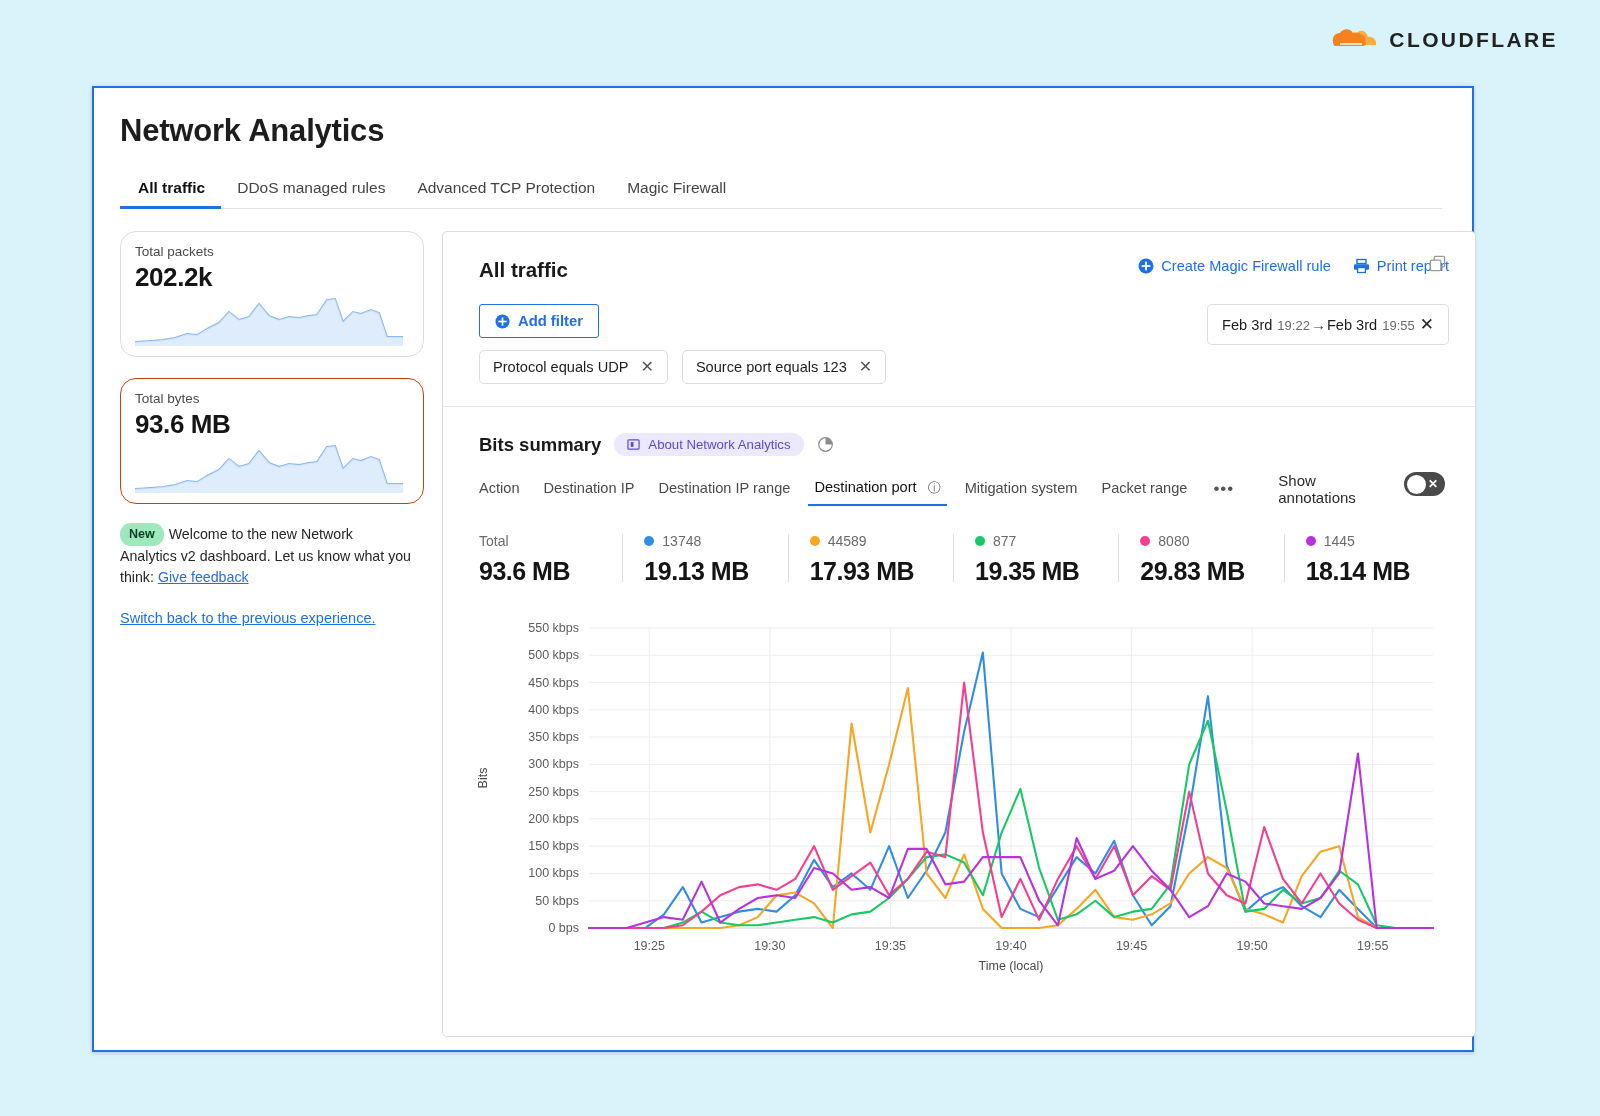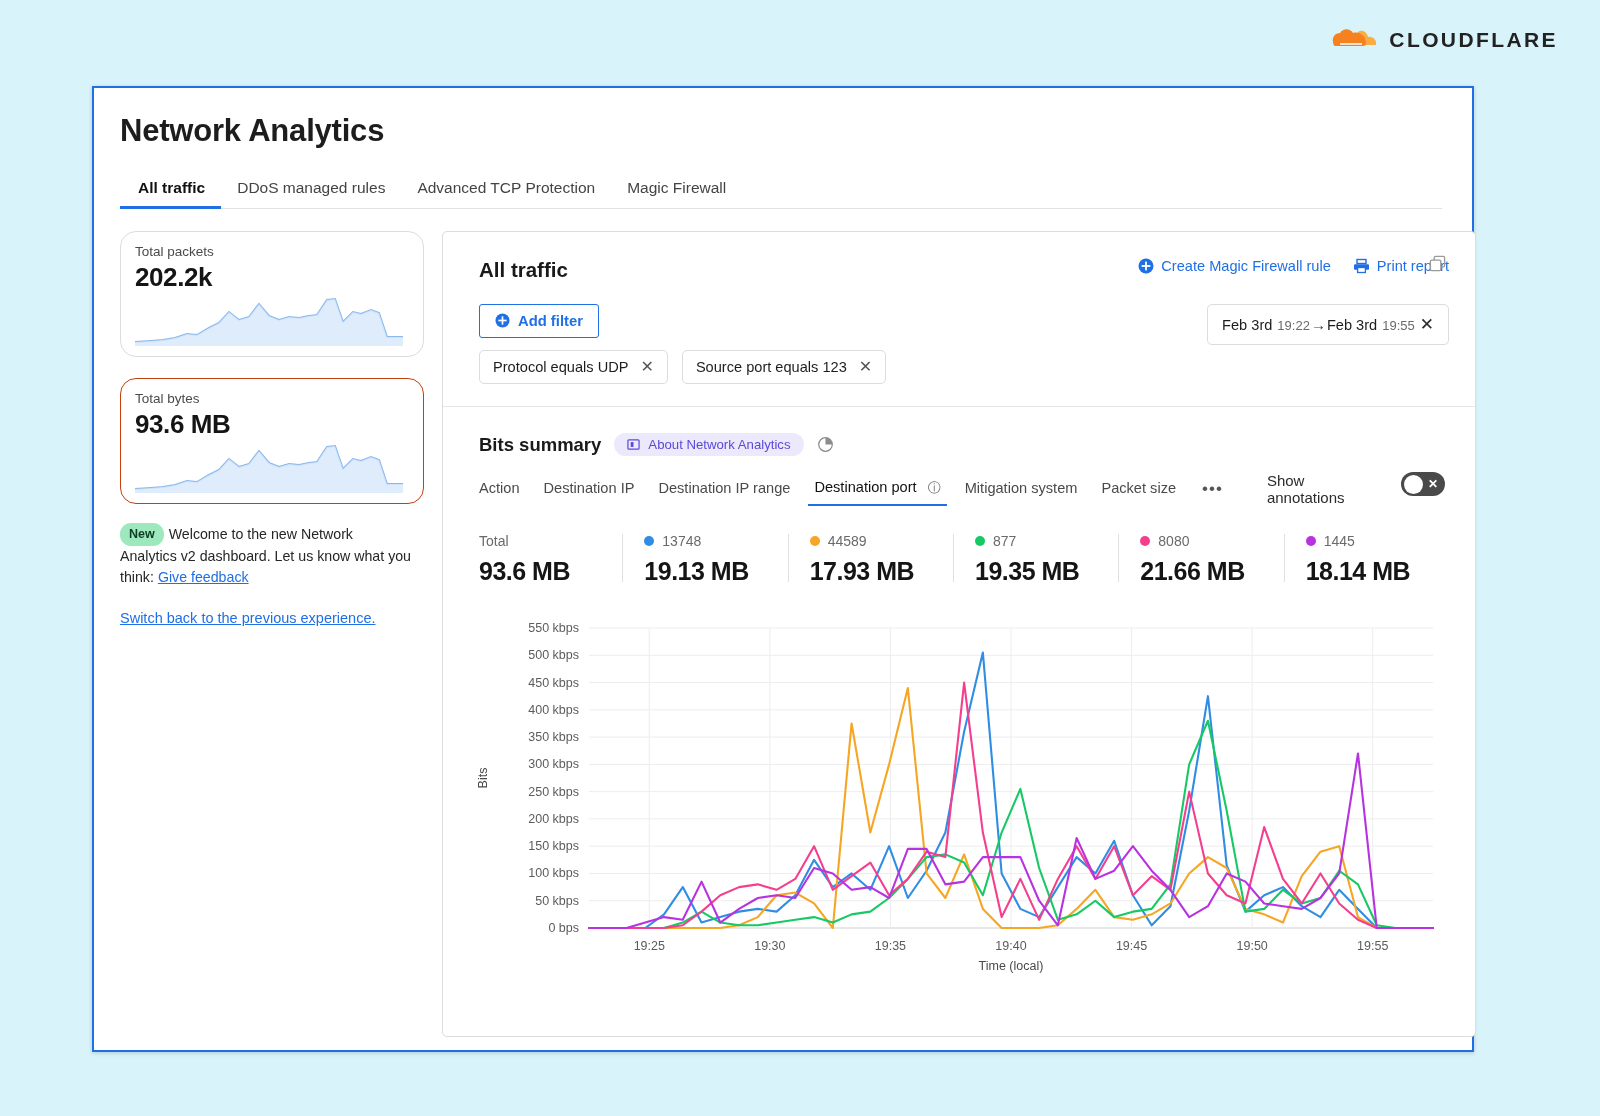--- a/index.html
+++ b/index.html
@@ -91,21 +91,21 @@
   .panel-head { padding: 26px 26px 0 36px; }
   .panel-head-row { display: flex; align-items: flex-start; justify-content: space-between; }
   .panel-title { font-size: 20.5px; font-weight: bold; color: #1a1a1a; }
   .head-actions { display: flex; align-items: center; gap: 22px; }
   .act-link {
     display: flex; align-items: center; gap: 7px;
     color: #1f6fe5; font-size: 14.6px; cursor: pointer;
   }
 
   .add-filter {
-    margin: 22px 0 0 36px; display: inline-flex; gap: 8px;
+    margin: 22px 0 0 36px; display: inline-flex; align-items: center; gap: 8px;
     border: 1.5px solid #1f6fe5; border-radius: 3px;
     padding: 8px 15px; color: #1f6fe5; font-size: 14.8px;
     font-weight: bold; cursor: pointer; background: #fff;
   }
   .filter-row { display: flex; gap: 14px; margin: 12px 0 0 36px; }
   .chip {
     display: inline-flex; align-items: center; gap: 12px;
     border: 1px solid #dcdcdc; border-radius: 5px;
     padding: 8px 13px; font-size: 14.6px; color: #1d1d1d;
     background: #fff; cursor: pointer;
@@ -329,21 +329,21 @@
 
         <div class="dim-row">
           <div class="dim">Action</div>
           <div class="dim">Destination IP</div>
           <div class="dim">Destination IP range</div>
           <div class="dim active">
             <span>Destination port</span>
             <span class="info">ⓘ</span>
           </div>
           <div class="dim">Mitigation system</div>
-          <div class="dim">Packet size</div>
+          <div class="dim">Packet range</div>
           <div class="dots">•••</div>
           <div class="annot">
             <span class="annot-label">Show annotations</span>
             <span class="toggle">
               <span class="knob"></span>
               <span class="x">✕</span>
             </span>
           </div>
         </div>
 
@@ -373,21 +373,21 @@
                 <span class="dot" style="background:#17c964"></span>
                 <span class="stat-key">877</span>
               </div>
             <div class="stat-big">19.35 MB</div>
           </div>
           <div class="stat-col">
             <div class="stat-head">
                 <span class="dot" style="background:#f43f8e"></span>
                 <span class="stat-key">8080</span>
               </div>
-            <div class="stat-big">21.66 MB</div>
+            <div class="stat-big">29.83 MB</div>
           </div>
           <div class="stat-col">
             <div class="stat-head">
                 <span class="dot" style="background:#b832e0"></span>
                 <span class="stat-key">1445</span>
               </div>
             <div class="stat-big">18.14 MB</div>
           </div>
         </div>
 

